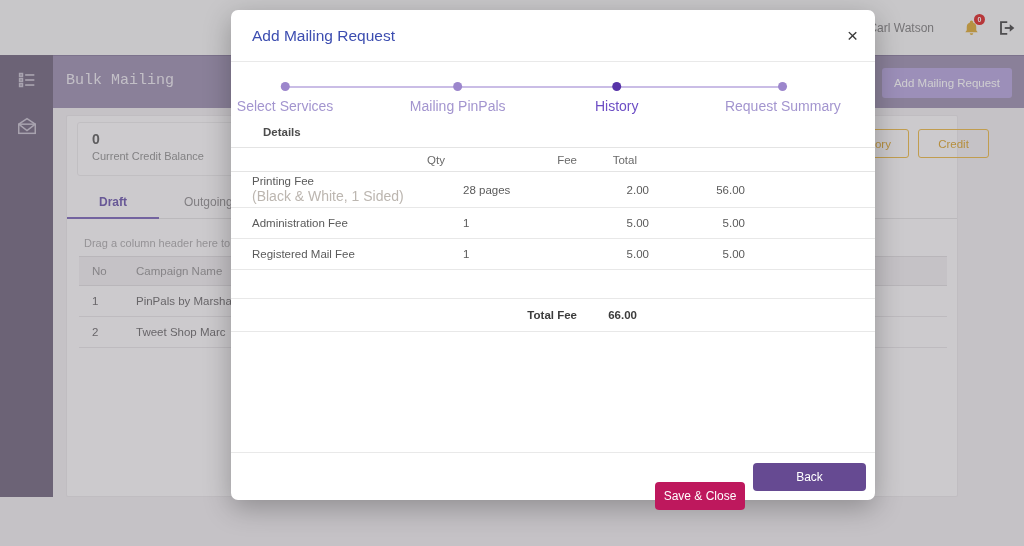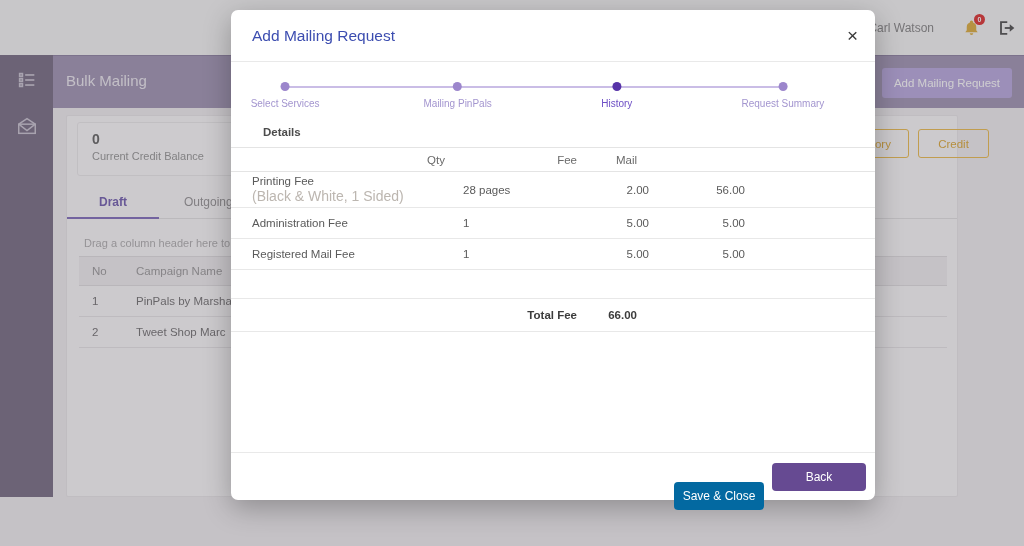--- a/index.html
+++ b/index.html
@@ -41,21 +41,21 @@
     padding-top:14px;
   }
   .side-icon { width:22px; height:22px; opacity:.75; }
 
   .band {
     position:absolute; left:53px; top:55px; width:971px; height:53px;
     background:#a79bb9; border-top:1px solid #958aa8;
   }
   .band-title {
     position:absolute; left:13px; top:16px;
-    font-size:15px; color:#efecf3;
+    font-size:15px; color:#efecf3;font-family:Liberation Mono, monospace;
   }
   .add-req-btn {
     position:absolute; right:12px; top:12px; width:130px; height:30px;
     background:#beafe2; border:none; border-radius:3px;
     color:#ffffff; font-size:11.5px; cursor:pointer;
     font-family:inherit;
   }
 
   .content {
     position:absolute; left:53px; top:108px; width:971px; height:438px;
@@ -144,21 +144,21 @@
   .stepper { position:relative; height:56px; }
   .step-line {
     position:absolute; left:8.4%; width:77.3%; top:24px; height:2px;
     background:#cabde6;
   }
   .step { position:absolute; top:20px; transform:translateX(-50%); text-align:center; }
   .step-dot {
     width:9px; height:9px; border-radius:50%; background:#9c86cc; margin:0 auto;
   }
   .step-label {
-    margin-top:7px; font-size:10px; color:#a395cf; white-space:nowrap;
+    margin-top:7px; font-size:14px; color:#a395cf; white-space:nowrap;
   }
   .step.active .step-dot { background:#5733a8; }
   .step.active .step-label { color:#6d4ec5; }
   .step1 { left:8.4%; } .step2 { left:35.2%; } .step3 { left:59.9%; } .step4 { left:85.7%; }
 
   .details-heading {
     padding:8px 32px 9px; font-size:11.5px; font-weight:bold; color:#4c4c4c;
   }
   .fee-table { width:100%; }
   .fee-grid {
@@ -187,22 +187,22 @@
     position:absolute; left:0; bottom:0; width:100%; height:48px;
     border-top:1px solid #e9e9e9;
     display:flex; align-items:center; justify-content:flex-end;
     gap:8px; padding-right:9px;
     border-radius:0 0 7px 7px;
   }
   .btn {
     height:28px; border:none; border-radius:4px; color:#fff;
     font-size:12px; cursor:pointer; font-family:inherit;
   }
-  .btn-save { width:90px; background:#0369a1;margin-top:39px; }
-  .btn-back { width:94px; background:#664a92; }
+  .btn-save { width:90px; background:#be185d;margin-top:39px; }
+  .btn-back { width:113px; background:#664a92; }
   .btn-done { width:89px; background:#7d57a8; }
 </style>
 </head>
 <body>
 
 <div class="topbar">
   <div class="topbar-right">
     <div class="avatar"></div>
     <span class="user-name">Carl Watson</span>
     <div class="bell-wrap">
@@ -318,21 +318,21 @@
     </div>
   </div>
 
   <div class="details-heading">Details</div>
 
   <div class="fee-table">
     <div class="fee-grid fee-head">
       <span></span>
       <span>Qty</span>
       <span class="cell-r">Fee</span>
-      <span class="cell-r">Mail</span>
+      <span class="cell-r">Total</span>
       <span></span>
     </div>
 
     <div class="fee-grid fee-row row-tall">
       <span>
         <span>Printing Fee</span>
         <div class="fee-name-sub">(Black &amp; White, 1 Sided)</div>
       </span>
       <span>28 pages</span>
       <span class="cell-r">2.00</span>

